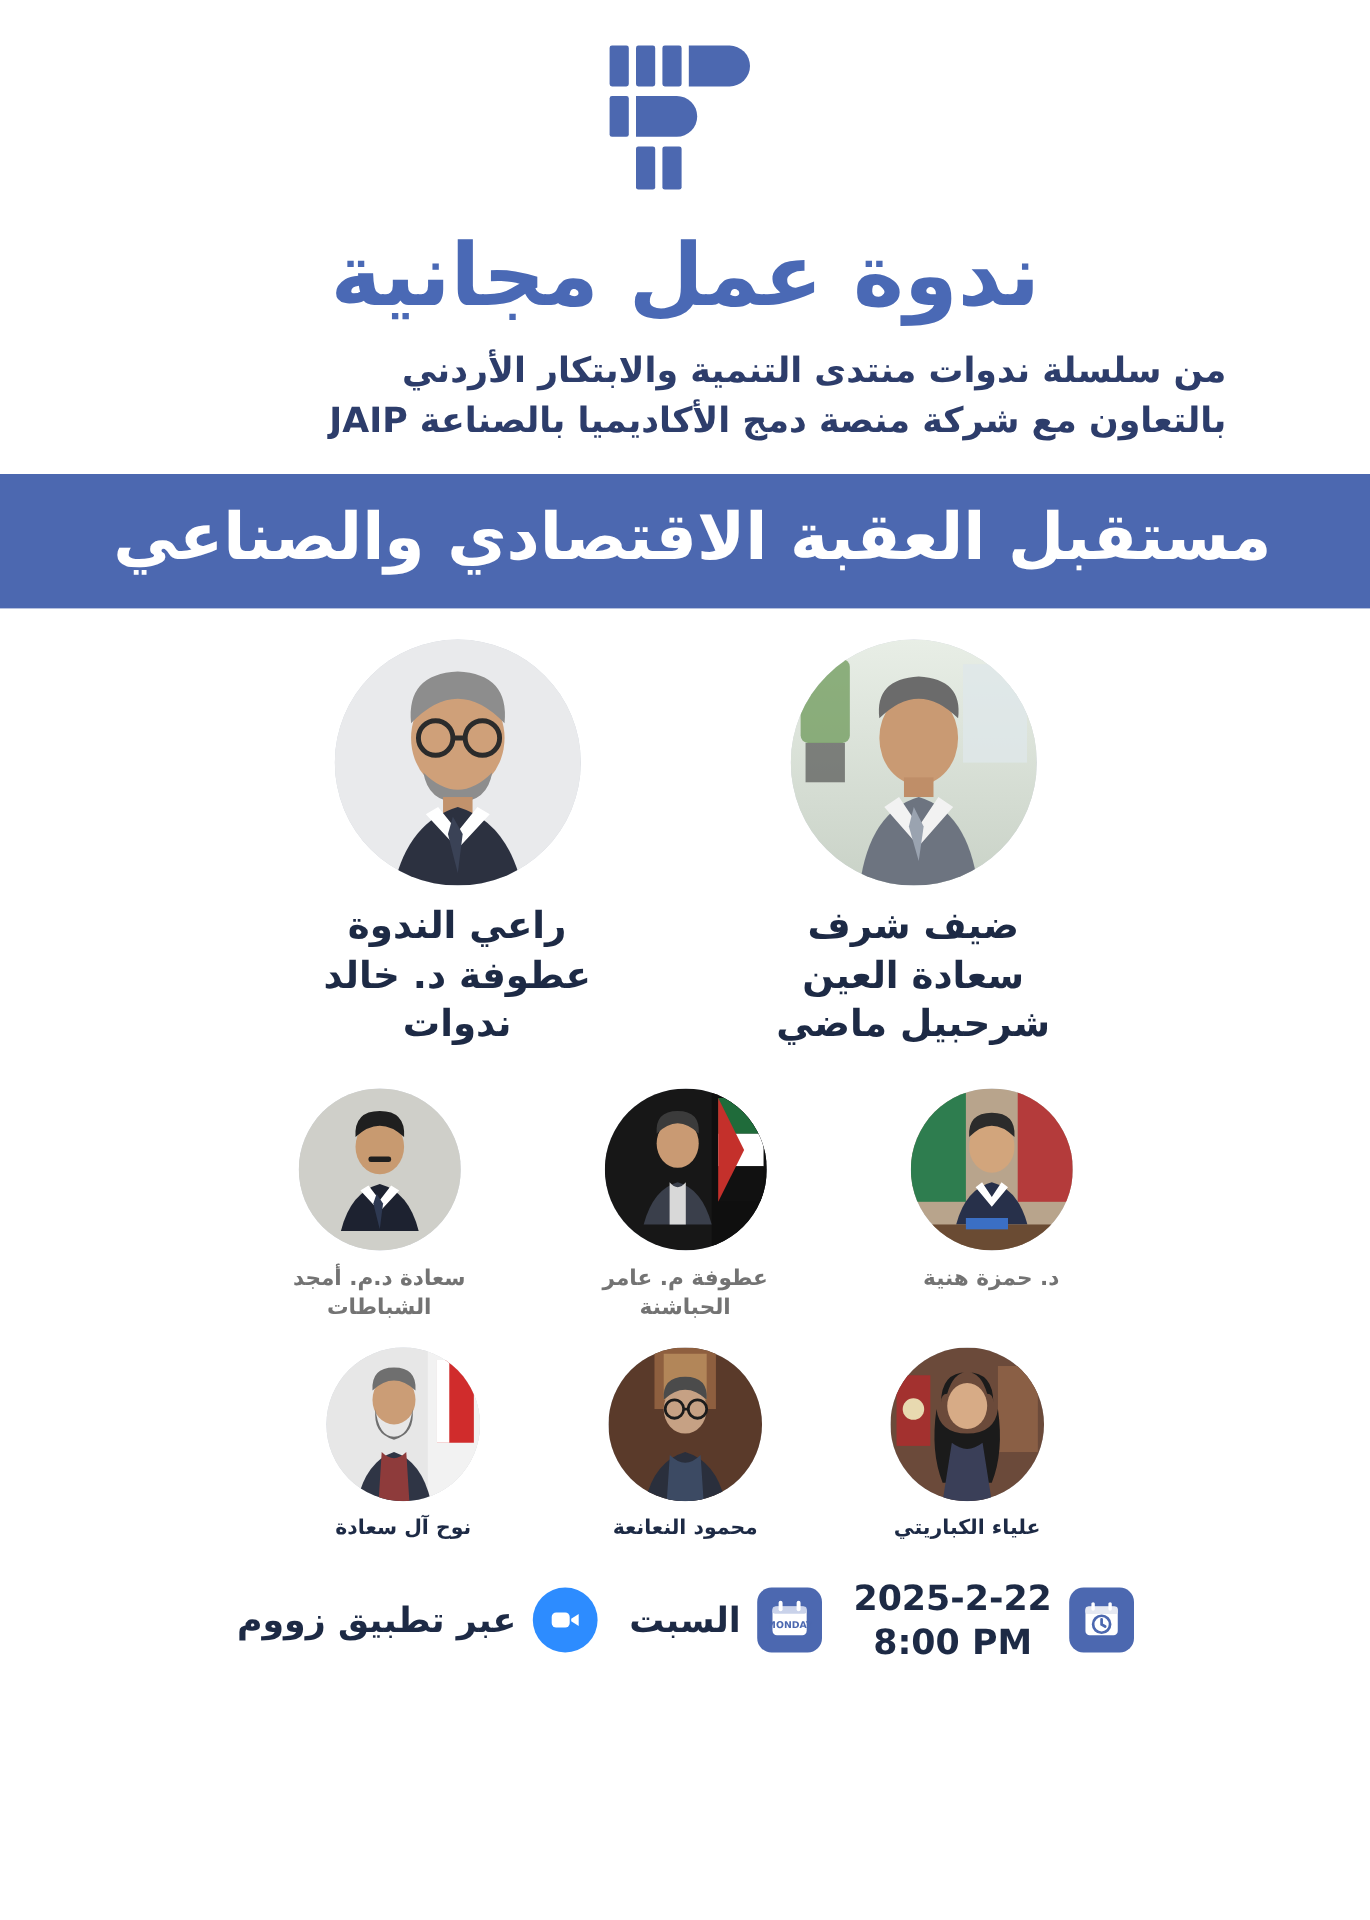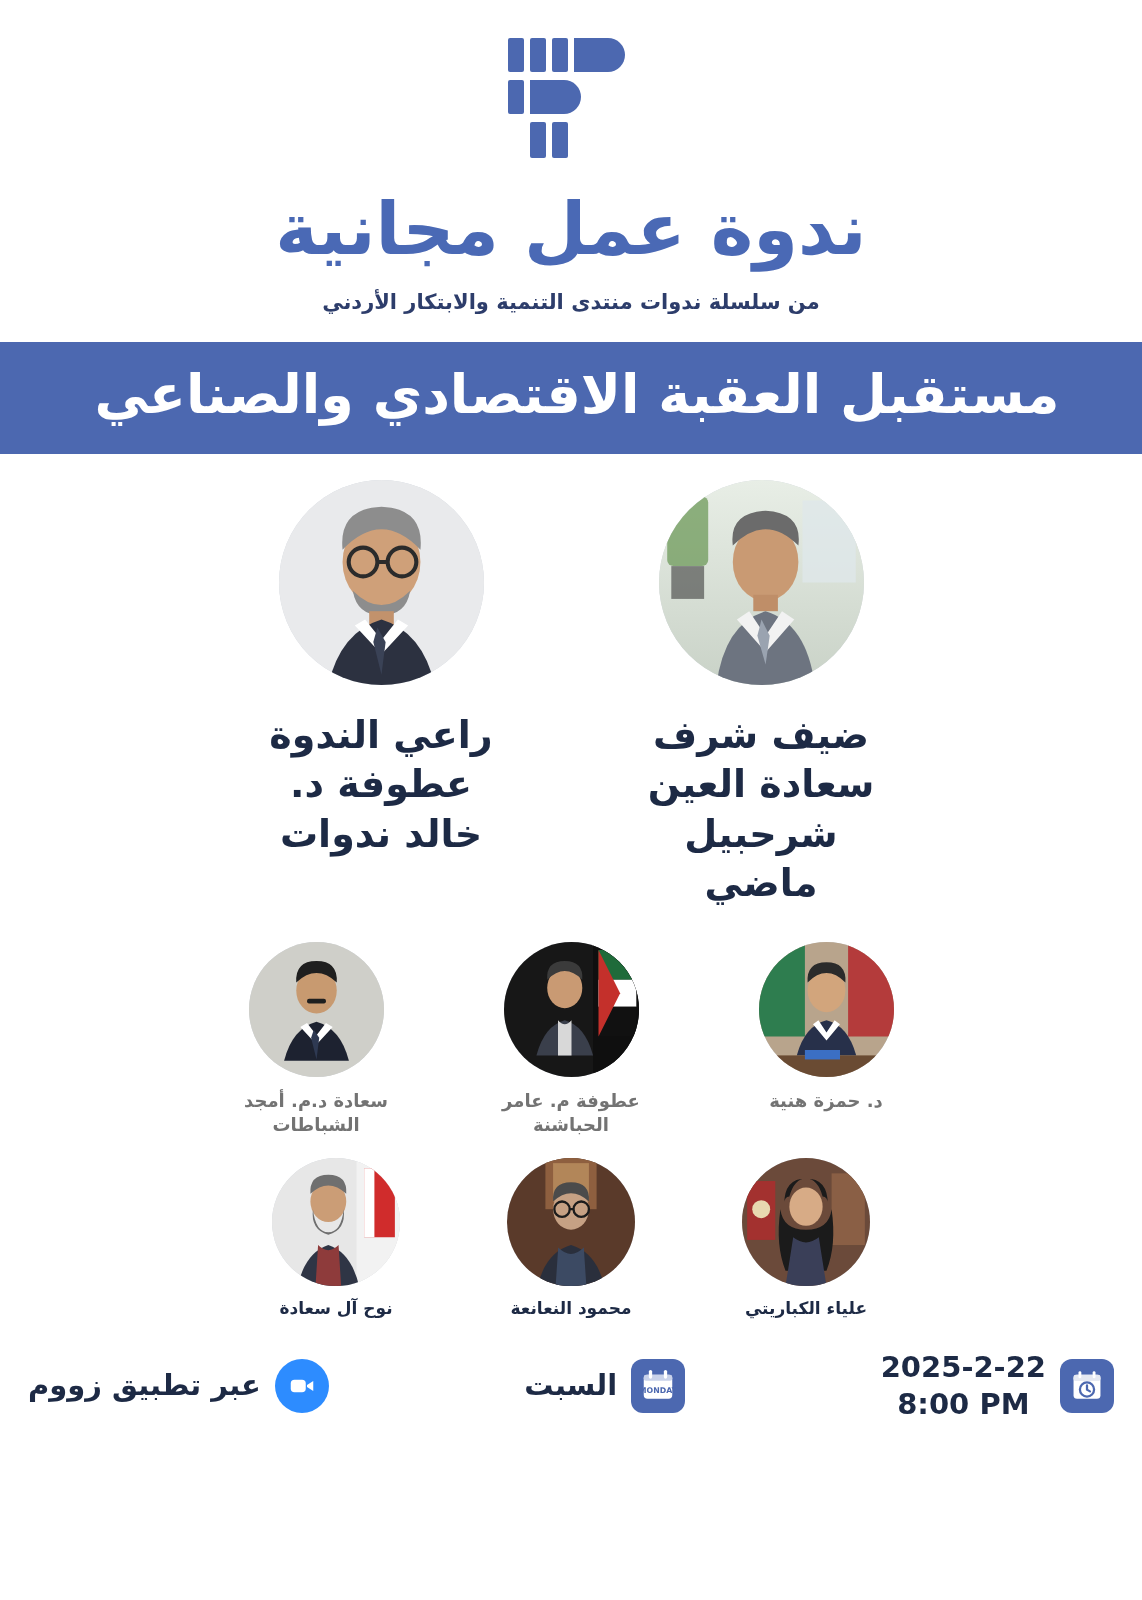--- a/index.html
+++ b/index.html
@@ -32,23 +32,22 @@
     text-align: center;
     color: #4a69b5;
     font-size: 72px;
     font-weight: bold;
     line-height: 1.1;
     margin-top: 22px;
     letter-spacing: -1px;
   }
 
   .subhead {
-    text-align: center;
     color: #2d3d6b;
-    font-size: 21px;
+    font-size: 29px;
     font-weight: bold;
     line-height: 1.45;
     margin-top: 18px;
     padding: 0 120px;
   }
 
   
   .band {
     margin-top: 24px;
     width: 100%;
@@ -84,24 +83,24 @@
     background: #cfd4dc;
   }
   .avatar.big { width: 205px; height: 205px; }
   .avatar.mid { width: 135px; height: 135px; }
   .avatar.sm  { width: 128px; height: 128px; }
 
   .avatar svg { display: block; width: 100%; height: 100%; }
 
   .pname-big {
     color: #1d2a45;
-    font-size: 38px;
+    font-size: 31px;
     font-weight: bold;
     line-height: 1.3;
-    margin-top: 26px;
+    margin-top: 14px;
     width: 270px;
   }
   .pname-mid {
     color: #737373;
     font-size: 18px;
     font-weight: bold;
     line-height: 1.3;
     margin-top: 12px;
     width: 210px;
   }
@@ -119,21 +118,21 @@
     gap: 45px;
   }
   .row-bot {
     margin-top: 22px;
     gap: 50px;
   }
 
   
   .footer {
     display: flex;
-    justify-content: space-between;
+    justify-content: center;
     align-items: center;
     gap: 26px;
     margin-top: 30px;
     padding: 0 28px;
   }
   .fitem {
     display: flex;
     align-items: center;
     gap: 14px;
   }
@@ -175,20 +174,21 @@
       <rect x="34" y="94" width="16" height="36" rx="2"></rect>
       <rect x="56" y="94" width="16" height="36" rx="2"></rect>
     </g>
   </svg>
 </div>
 
 <div class="headline">ندوة عمل مجانية</div>
 
 <div class="subhead">
   <div>من سلسلة ندوات منتدى التنمية والابتكار الأردني</div>
+  <div>بالتعاون مع شركة منصة دمج الأكاديميا بالصناعة JAIP</div>
 </div>
 
 <div class="band">مستقبل العقبة الاقتصادي والصناعي</div>
 
 <div class="row row-top">
 
   <div class="person">
     <div class="avatar big">
       <svg viewBox="0 0 100 100">
         <defs>

